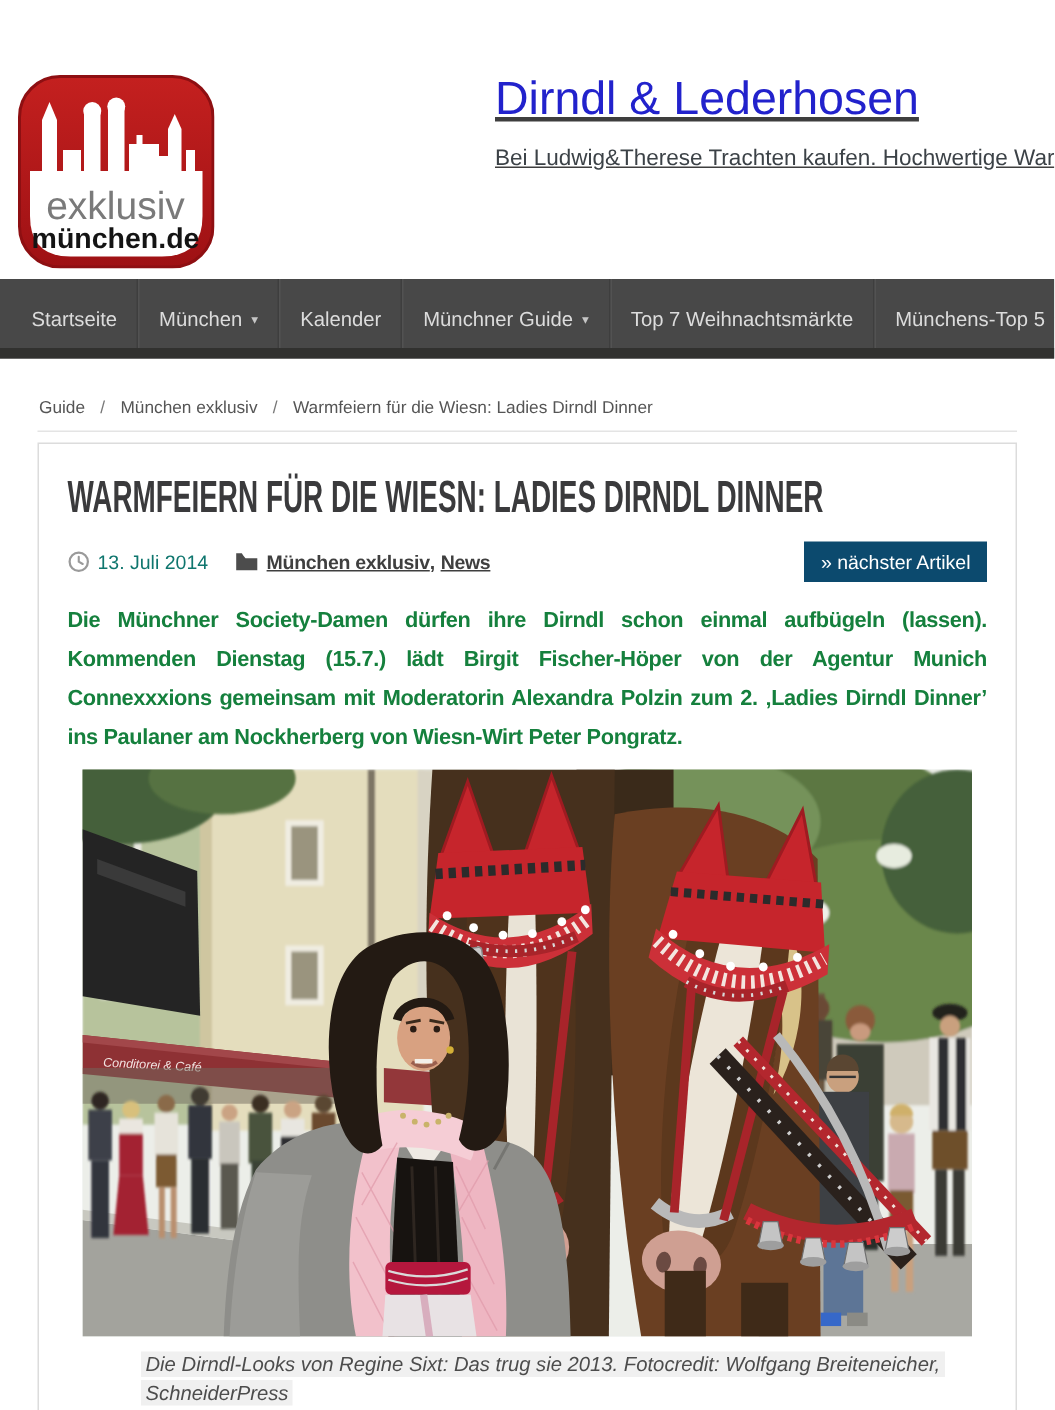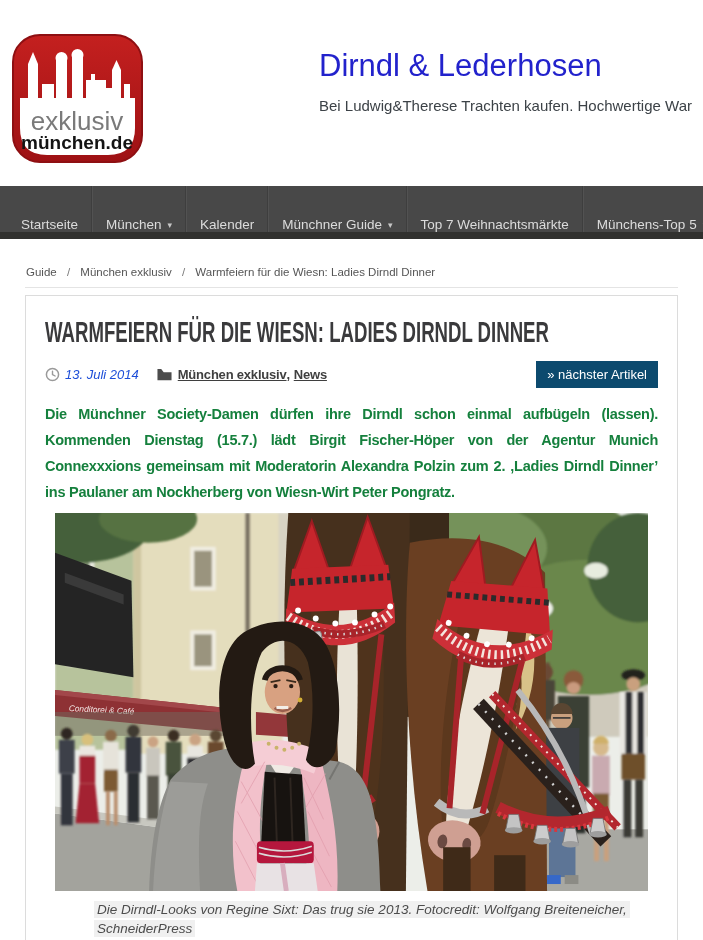--- a/index.html
+++ b/index.html
@@ -1,46 +1,46 @@
 <!DOCTYPE html>
 <html lang="de"><head>
 <meta charset="utf-8">
 <style>
   html,body{margin:0;padding:0;}
   .page{position:relative;width:703px;height:940px;overflow:hidden;background:#fff;
         font-family:"Liberation Sans",sans-serif;color:#3e3e3e;}
 
   
   .header{position:relative;height:186px;background:#fff;}
-  .logo{position:absolute;left:12px;top:34px;width:131px;height:161px;}
-  .banner{position:absolute;left:319px;top:48px;width:373px;overflow:hidden;}
+  .logo{position:absolute;left:12px;top:50px;width:131px;height:161px;}
+  .banner{position:absolute;left:330px;top:48px;width:373px;overflow:hidden;text-decoration:underline;}
   .banner-title{font-size:31px;color:#2222cc;white-space:nowrap;line-height:1.15;}
   .banner-sub{margin-top:13px;font-size:15px;color:#3c4247;white-space:nowrap;}
 
   
   .nav{height:46px;background:#484848;border-bottom:7px solid #31312f;overflow:hidden;}
   .nav ul{margin:0;padding:0 0 0 8px;list-style:none;display:flex;white-space:nowrap;}
-  .nav li{padding:16px 13px;line-height:46px;font-size:13.5px;color:#dcdcdc;
+  .nav li{padding:4px 13px;line-height:46px;font-size:13.5px;color:#dcdcdc;
           border-right:1px solid #3e3e3e;border-left:1px solid #525252;cursor:pointer;}
   .nav li:first-child{border-left:none;}
   .caret{font-size:9px;margin-left:6px;color:#c6c6c6;vertical-align:1px;}
 
   
   .breadcrumb{margin:27px 0 0 26px;font-size:11.5px;color:#5a5a5a;}
   .breadcrumb a{color:#555;text-decoration:none;cursor:pointer;}
   .bc-sep{margin:0 7px;color:#777;}
   .rule{margin:9px 25px 0 25px;border-top:1px solid #e4e4e4;}
 
   
   .card{margin:7px 25px 0 25px;border:1px solid #dcdcdc;background:#fff;
         padding:20px 19px 30px 19px;min-height:620px;box-sizing:border-box;}
   .title{margin:0;font-size:30px;font-weight:bold;color:#3a3a3c;line-height:1.05;
          text-transform:uppercase;white-space:nowrap;transform:scaleX(.62);transform-origin:left center;}
   .meta{margin-top:15px;display:flex;align-items:center;font-size:13px;height:24px;}
-  .meta .date{color:#1d4ed8;margin-left:5px;font-style:italic;}
+  .meta .date{color:#0f766e;margin-left:5px;}
   .meta .cats{margin-left:18px;display:flex;align-items:center;}
   .cat-link{color:#3f3f3f;font-weight:bold;text-decoration:underline;letter-spacing:-.2px;cursor:pointer;}
   .cat-sep{color:#3f3f3f;font-weight:bold;white-space:pre;}
   .spacer{flex:1;}
   .next-btn{background:#0c4a6e;color:#fff;border:none;font-size:13px;padding:6px 11px;
             font-family:"Liberation Sans",sans-serif;cursor:pointer;}
   .intro{margin:14px 0 0 0;font-weight:bold;font-size:14.5px;line-height:1.8;text-align:justify;
          color:#15803d;letter-spacing:-.25px;}
   figure{margin:8px 10px 0 10px;}
   figure svg.photo{display:block;width:100%;height:378px;background:#eceee9;}

